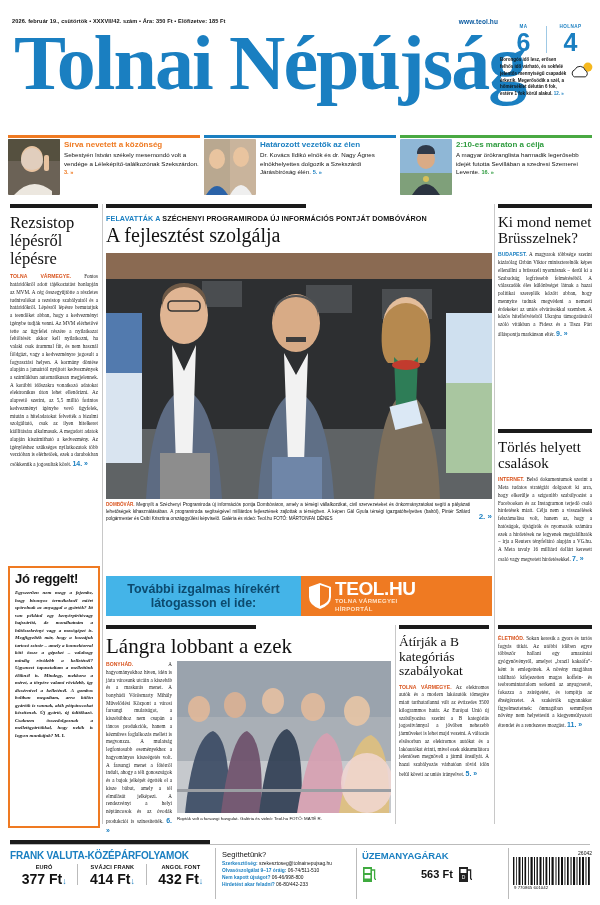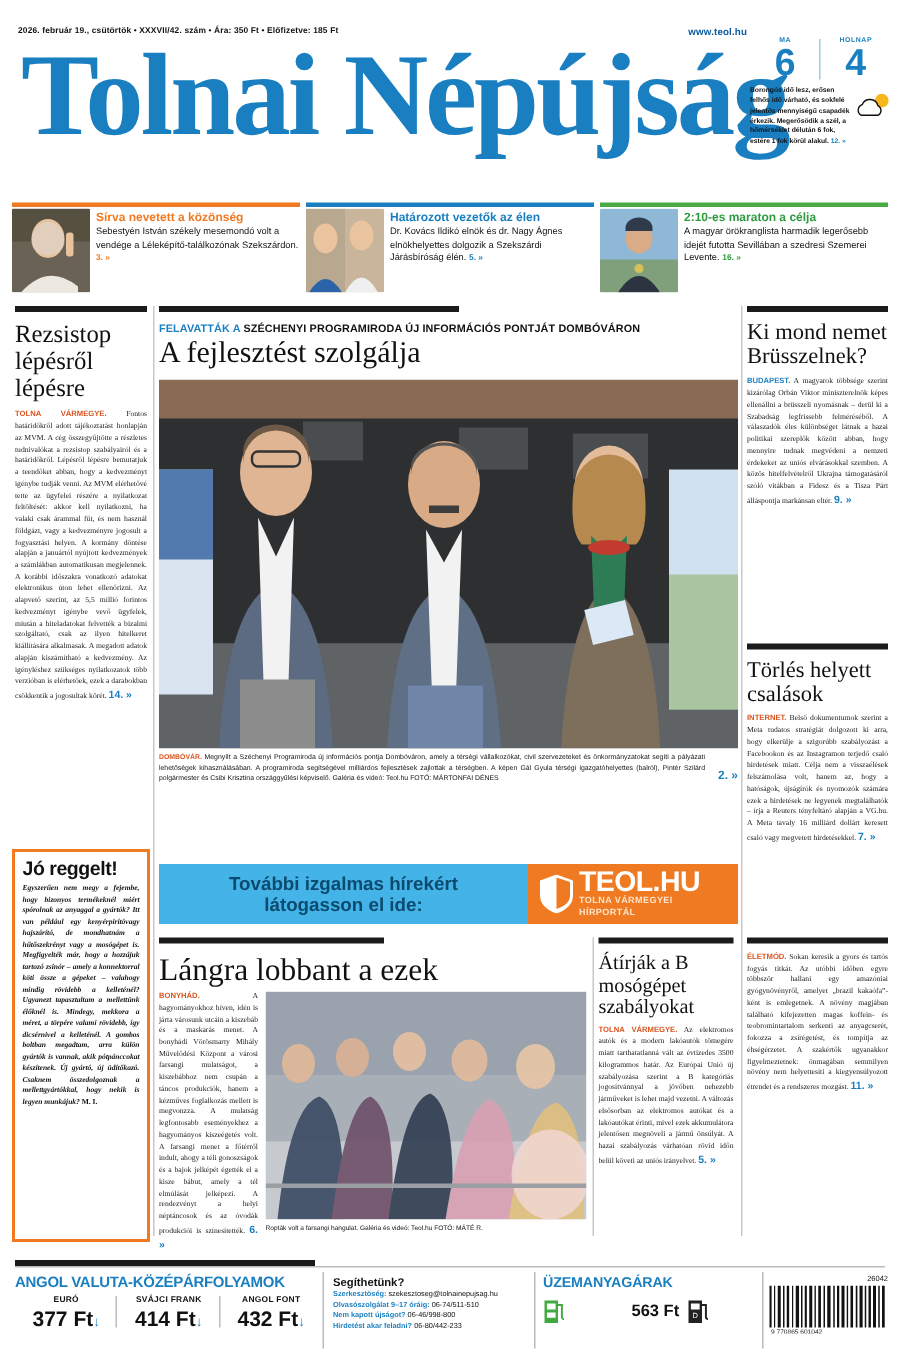--- a/index.html
+++ b/index.html
@@ -99,21 +99,21 @@
   .hl-C { font-size:20px; font-family:"Liberation Serif", serif; color:#111; line-height:1.08; margin-bottom:6px; }
   .mainphoto { width:386px; height:246px; position:relative; overflow:hidden; }
   .cap { font-size:4.6px; line-height:1.5; color:#111; text-align:justify; margin-top:3px; position:relative; padding-right:22px;}
   .cap .lead-in { font-size:4.6px; }
   .cap-pg { position:absolute; right:0; bottom:0; font-size:8px; font-weight:700; color:#1a7fc1; }
 
   
   .teol { position:absolute; left:106px; top:576px; width:386px; height:40px; display:flex; }
   .teol-l { flex:1; background:#44b4e8; display:flex; align-items:center; justify-content:center; text-align:center; }
   .teol-l span { color:#0c4a6e; font-size:12.5px; font-weight:700; line-height:1.15; }
-  .teol-r { width:140px; background:#ef7a22; display:flex; align-items:center; gap:4px; padding-left:8px; }
+  .teol-r { width:191px; background:#ef7a22; display:flex; align-items:center; gap:4px; padding-left:8px; }
   .teol-shield { width:22px; height:26px; flex:0 0 22px; }
   .teol-name { color:#fff; font-size:19px; font-weight:700; line-height:1; letter-spacing:-.4px;}
   .teol-sub { color:#ffe3c9; font-size:6px; font-weight:700; line-height:1.25; letter-spacing:.3px; }
 
   
   .colC2 { position:absolute; left:106px; top:625px; width:285px; }
   .hl-C2 { font-size:21px; font-family:"Liberation Serif", serif; color:#111; line-height:1.05; margin-bottom:4px; }
   .c2-flow { display:flex; gap:5px; }
   .c2-text { width:66px; flex:0 0 66px; }
   .c2-photo { flex:1; height:152px; position:relative; overflow:hidden; }
@@ -135,21 +135,21 @@
   .fx { position:absolute; left:10px; top:14px; width:205px; }
   .fx-title { font-size:10px; font-weight:700; color:#1a7fc1; letter-spacing:-.2px; margin-bottom:3px;}
   .fx-cols { display:flex; }
   .fx-col { flex:1; text-align:center; position:relative; padding:0 2px;}
   .fx-col:not(:last-child):after { content:""; position:absolute; right:0; top:0; bottom:2px; width:1px; background:#bbb; }
   .fx-cur { font-size:5.6px; font-weight:700; color:#111; letter-spacing:.2px;}
   .fx-val { font-size:14px; font-weight:700; color:#111; margin-top:1px; white-space:nowrap;}
   .fx-arrow { color:#1a7fc1; font-size:9px; font-weight:700; }
 
   .help { position:absolute; left:222px; top:14px; width:130px; }
-  .help-t { font-size:7.5px; font-weight:700; color:#111; margin-bottom:2px; }
+  .help-t { font-size:7.5px; font-weight:400; color:#111; margin-bottom:2px; }
   .help-row { font-size:4.9px; line-height:1.42; color:#111; }
   .help-k { color:#1a7fc1; font-weight:700; }
 
   .fuel { position:absolute; left:362px; top:14px; width:150px; }
   .fuel-t { font-size:9.5px; font-weight:700; color:#1a7fc1; letter-spacing:-.1px; margin-bottom:4px;}
   .fuel-row { display:flex; align-items:center; gap:5px; }
   .fuel-item { display:flex; align-items:center; gap:3px; }
   .pump { width:15px; height:18px; }
   .fuel-val { font-size:11px; font-weight:700; color:#111; white-space:nowrap;padding-left:41px;}
 
@@ -411,21 +411,21 @@
     <div class="serif-head hl-R">Törlés helyett csalások</div>
     <div class="body-txt" style="margin-top:5px;">
       <span class="lead-in lead-orange">INTERNET.</span>
       <span>Belső dokumentumok szerint a Meta tudatos stratégiát dolgozott ki arra, hogy elkerülje a szigorúbb szabályozást a Facebookon és az Instagramon terjedő csaló hirdetések miatt. Célja nem a visszaélések felszámolása volt, hanem az, hogy a hatóságok, újságírók és nyomozók számára ezek a hirdetések ne legyenek megtalálhatók – írja a Reuters tényfeltáró alapján a VG.hu. A Meta tavaly 16 milliárd dollárt keresett csaló vagy megvetett hirdetésekkel.</span>
       <span class="pgref">7. »</span>
     </div>
   </div>
 
   <div class="colD">
     <div class="blackbar"></div>
-    <div class="serif-head hl-sm">Átírják a B mosógépet szabályokat</div>
+    <div class="serif-head hl-sm">Átírják a B kategóriás szabályokat</div>
     <div class="body-txt" style="margin-top:5px;">
       <span class="lead-in lead-orange">TOLNA VÁRMEGYE.</span>
       <span>Az elektromos autók és a modern lakóautók tömegére miatt tarthatatlanná vált az évtizedes 3500 kilogrammos határ. Az Európai Unió új szabályozása szerint a B kategóriás jogosítvánnyal a jövőben nehezebb járműveket is lehet majd vezetni. A változás elsősorban az elektromos autókat és a lakóautókat érinti, mivel ezek akkumulátora jelentősen megnöveli a jármű önsúlyát. A hazai szabályozás várhatóan rövid időn belül követi az uniós irányelvet.</span>
       <span class="pgref">5. »</span>
     </div>
   </div>
 
   <div class="colE">
     <div class="blackbar"></div>
     <div class="body-txt" style="margin-top:5px;">
@@ -433,21 +433,21 @@
       <span>Sokan keresik a gyors és tartós fogyás titkát. Az utóbbi időben egyre többször hallani egy amazóniai gyógynövényről, amelyet „brazil kakaófa”-ként is emlegetnek. A növény magjában található kifejezetten magas koffein- és teobromintartalom serkenti az anyagcserét, fokozza a zsírégetést, és tompítja az éhségérzetet. A szakértők ugyanakkor figyelmeztetnek: önmagában semmilyen növény nem helyettesíti a kiegyensúlyozott étrendet és a rendszeres mozgást.</span>
       <span class="pgref">11. »</span>
     </div>
   </div>
 
   <div class="footer">
     <div class="f-topbar"></div>
     <div class="f-rule"></div>
 
     <div class="fx">
-      <div class="fx-title">ANGOL VALUTA-KÖZÉPÁRFOLYAMOK</div>
+      <div class="fx-title">FRANK VALUTA-KÖZÉPÁRFOLYAMOK</div>
       <div class="fx-cols">
         <div class="fx-col">
           <div class="fx-cur">EURÓ</div>
           <div class="fx-val"><span>377 Ft</span><span class="fx-arrow">↓</span></div>
         </div>
         <div class="fx-col">
           <div class="fx-cur">SVÁJCI FRANK</div>
           <div class="fx-val"><span>414 Ft</span><span class="fx-arrow">↓</span></div>
         </div>
         <div class="fx-col">

